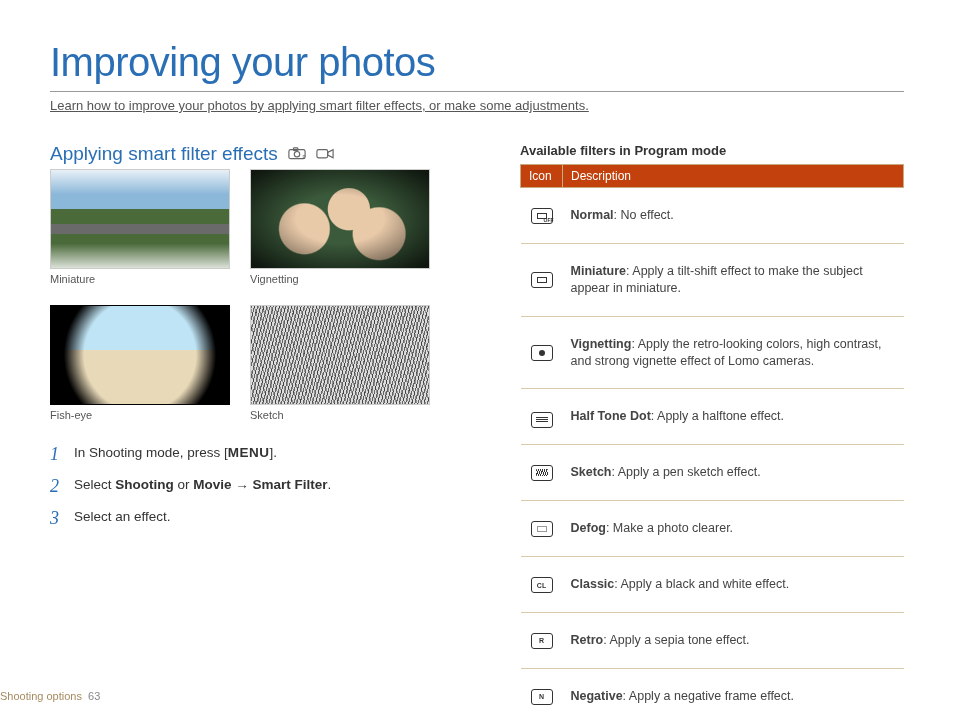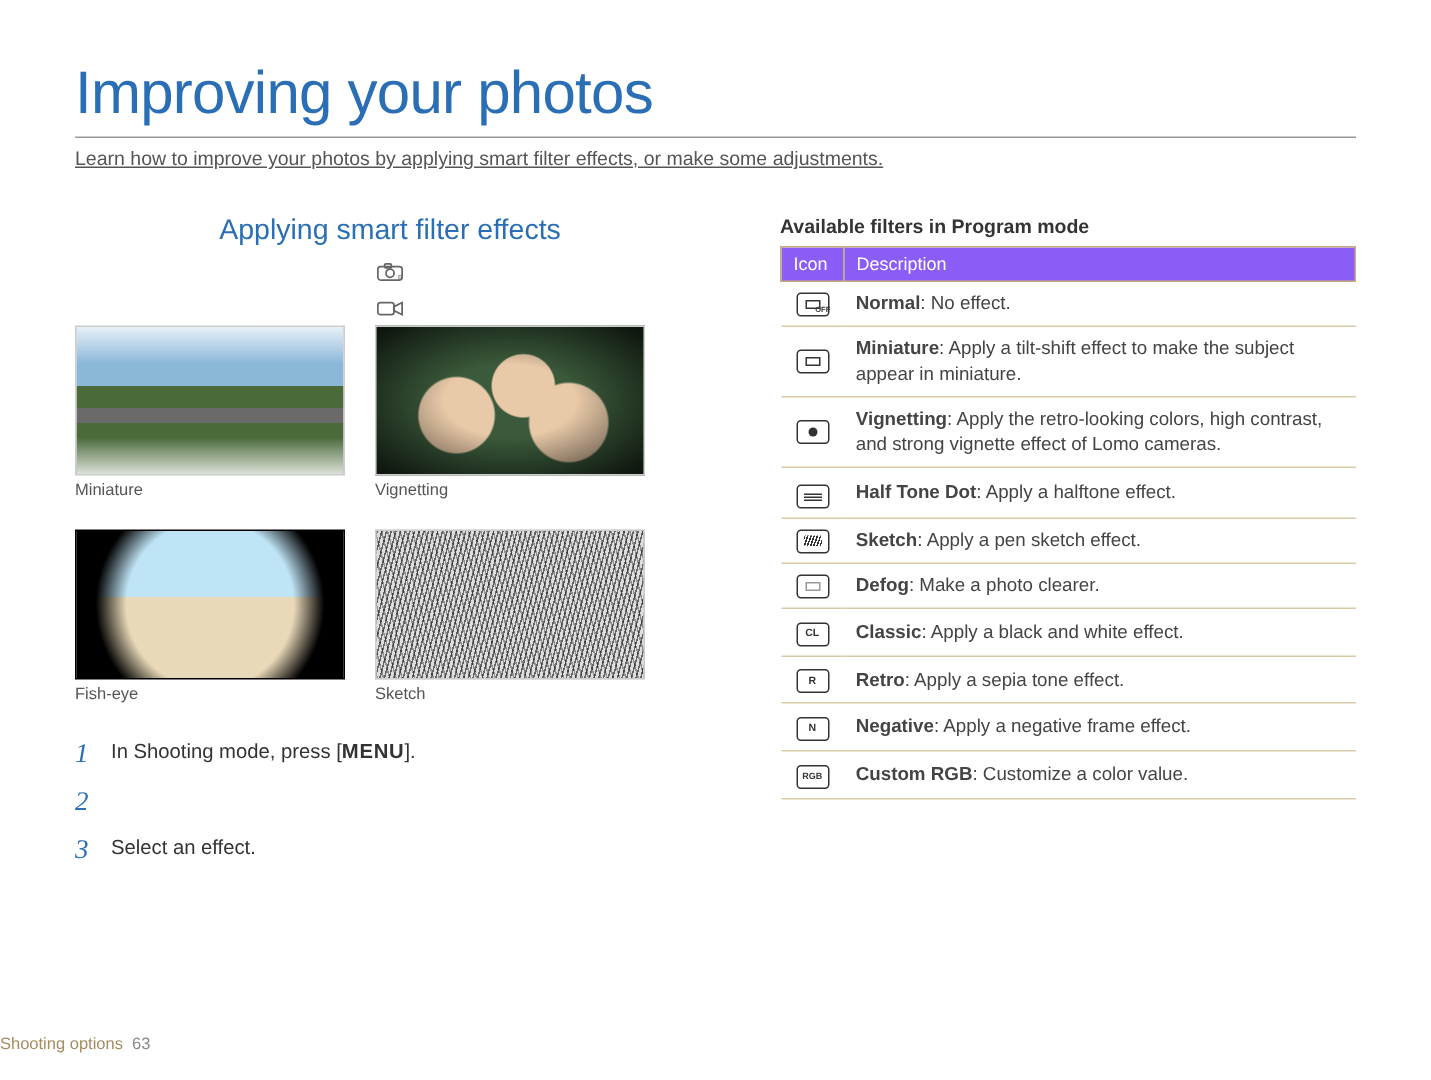--- a/index.html
+++ b/index.html
@@ -34,21 +34,20 @@
     display: flex;
     gap: 50px;
   }
   .col-left { width: 420px; }
   .col-right { flex: 1; }
   .section-heading-row {
     display: flex;
     align-items: center;
     gap: 10px;
     margin-bottom: 4px;
-    flex-direction: column;
   }
   .section-heading {
     font-size: 19px;
     color: #2a6fb5;
     font-weight: 400;
   }
   .mode-icon {
     width: 18px; height: 14px;
     display: inline-block;
   }
@@ -133,32 +132,32 @@
     font-weight: 700;
     color: #333;
     margin-bottom: 6px;
   }
   table.filters {
     width: 100%;
     border-collapse: collapse;
     font-size: 12.5px;
   }
   table.filters th {
-    background: #8b5cf6;
+    background: #c2410c;
     color: #fff;
     font-weight: 400;
     text-align: left;
     padding: 4px 8px;
     border: 1px solid #c7ac7f;
     font-size: 12px;
   }
   table.filters th:first-child { width: 42px; }
   table.filters td {
     border-bottom: 1px solid #d9c9a8;
-    padding: 6px 8px;
+    padding: 19px 8px;
     vertical-align: middle;
     color: #444;
     line-height: 1.35;
   }
   table.filters td.icon-cell {
     text-align: center;
     padding: 6px 4px;
   }
   .filter-icon {
     width: 22px; height: 16px;
@@ -237,20 +236,23 @@
 
     <ol class="steps">
       <li>
         <span class="step-num">1</span>
         <span class="step-text">
           <span>In Shooting mode, press [</span><span class="menu-pill">MENU</span><span>].</span>
         </span>
       </li>
       <li>
         <span class="step-num">2</span>
+        <span class="step-text">
+          <span>Select </span><b>Shooting</b><span> or </span><b>Movie</b><span> → </span><b>Smart Filter</b><span>.</span>
+        </span>
       </li>
       <li>
         <span class="step-num">3</span>
         <span class="step-text">Select an effect.</span>
       </li>
     </ol>
   </div>
 
   <div class="col-right">
     <div class="right-heading">Available filters in Program mode</div>

